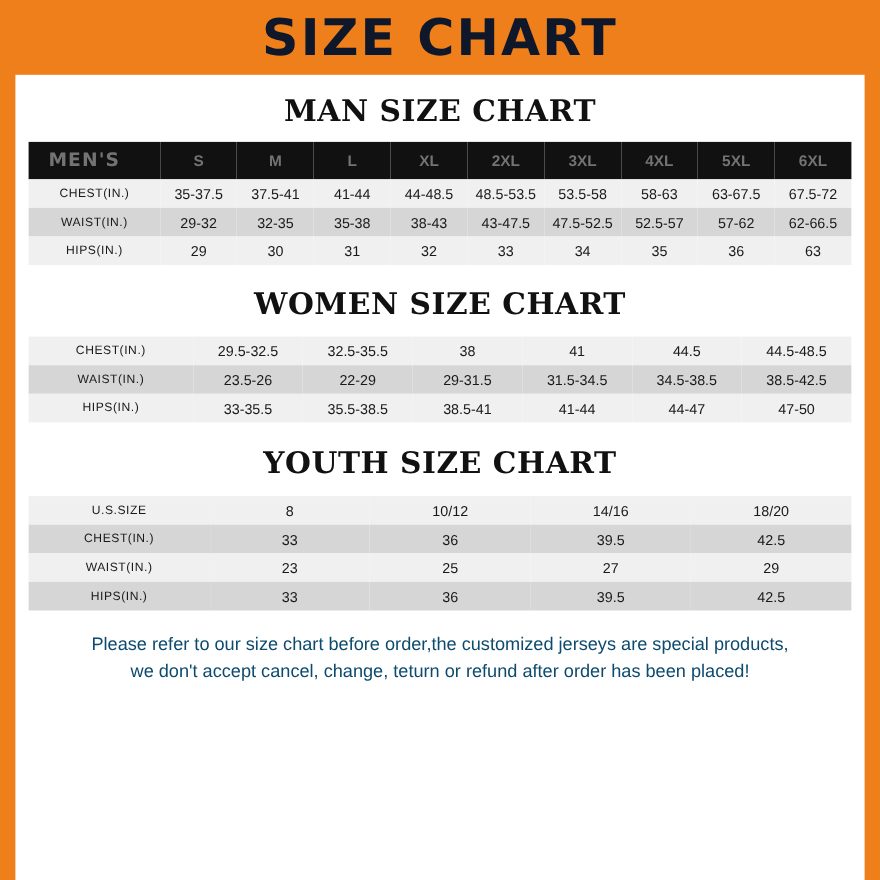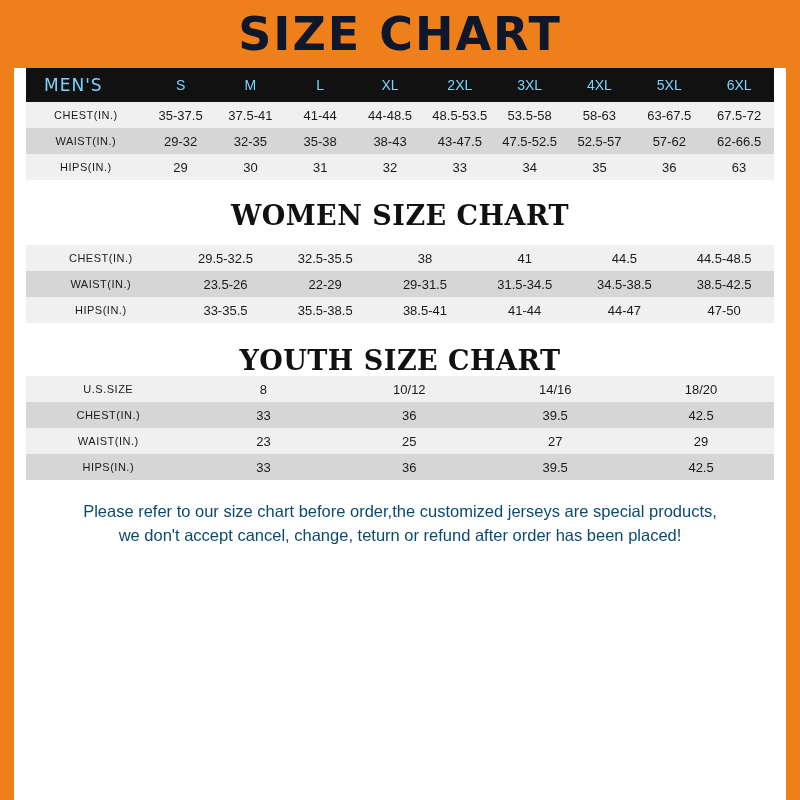--- a/index.html
+++ b/index.html
@@ -45,38 +45,38 @@
   .section-title {
     text-align: center;
     font-family: "DejaVu Serif", serif;
     font-weight: bold;
     font-size: 27px;
     color: #111111;
     letter-spacing: 0.5px;
   }
   .t1 { margin-top: 18px; margin-bottom: 12px; }
   .t2 { margin-top: 20px; margin-bottom: 14px; }
-  .t3 { margin-top: 22px; }
+  .t3 { margin-top: 22px; margin-bottom: 14px; }
 
   table {
     border-collapse: collapse;
     width: 100%;
     table-layout: fixed;
   }
   table td {
     text-align: center;
     font-size: 13px;
     color: #1a1a1a;
     height: 26px;
     padding: 0;
   }
   .hdr td {
     background: #111111;
-    color: #7dd3fc;
-    font-weight: normal;
+    color: #737373;
+    font-weight: bold;
     font-size: 14px;
     height: 34px;
   }
   .hdr td.lead {
     text-align: left;
     padding-left: 18px;
     font-size: 17px;
     letter-spacing: 1px;
     font-family: "DejaVu Sans", sans-serif;
   }
@@ -107,20 +107,21 @@
 <body>
 
 <div class="page">
 
   <div class="banner">
     <div class="banner-title">SIZE CHART</div>
   </div>
 
   <div class="content">
 
+    <div class="section-title t1">MAN SIZE CHART</div>
     <table class="men">
       <colgroup>
           <col class="c0">
           <col>
           <col>
           <col>
           <col>
           <col>
           <col>
           <col>

